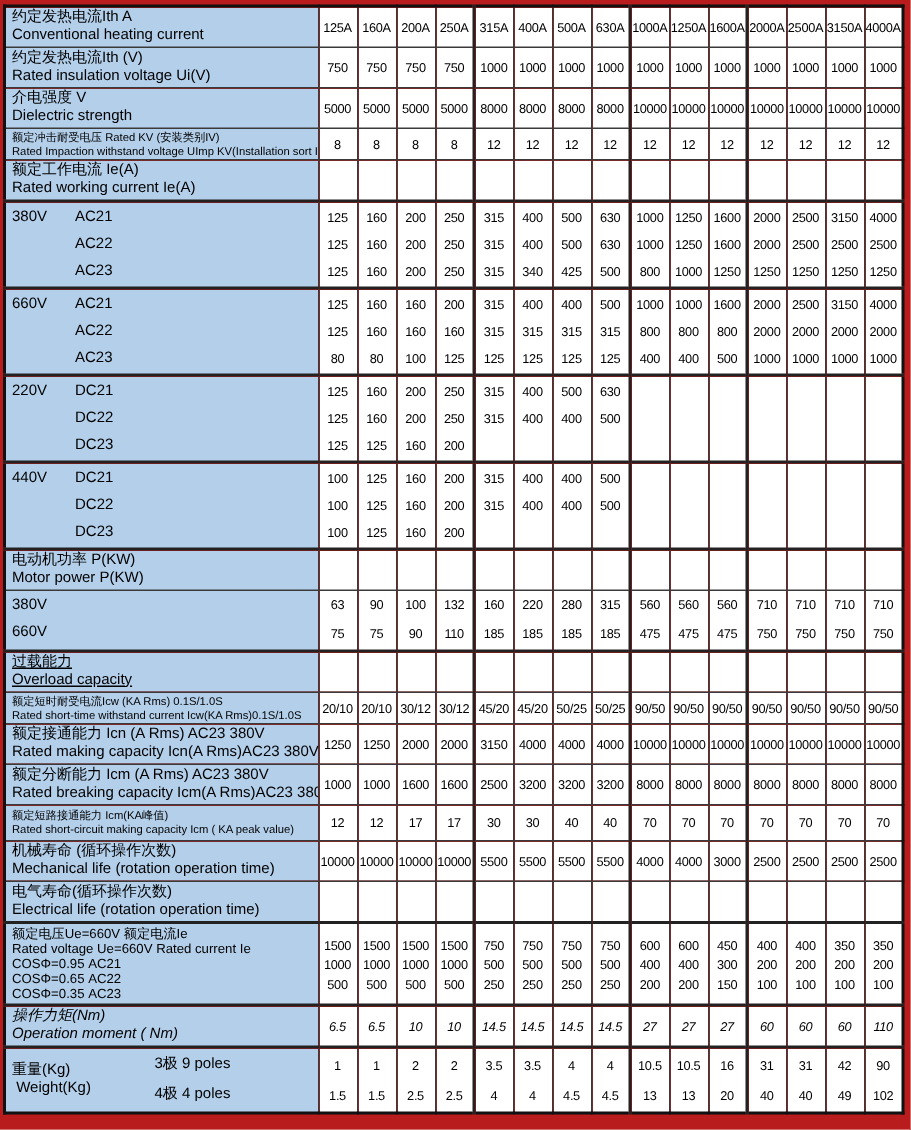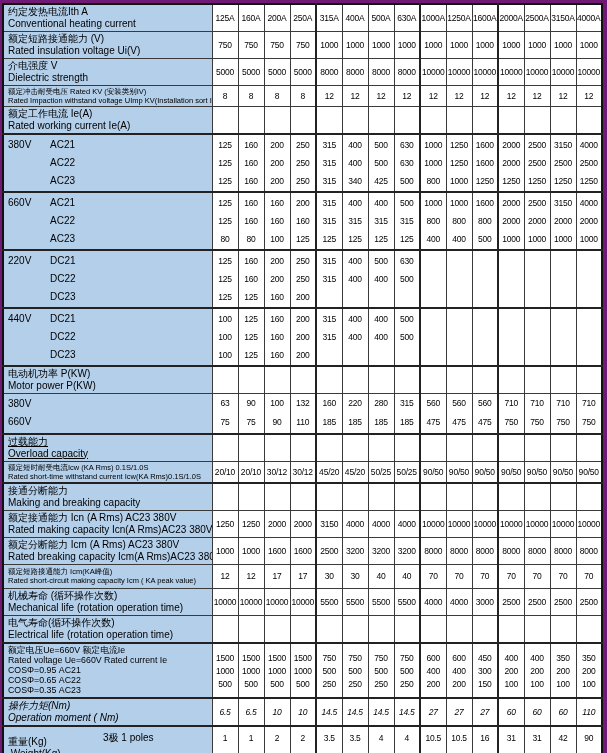--- a/index.html
+++ b/index.html
@@ -1,16 +1,16 @@
 <!DOCTYPE html>
 <html><head>
 <meta charset="utf-8">
 <style>
   html,body{margin:0;padding:0;background:#ffffff;}
-  .wrap{width:607px;height:753px;box-sizing:border-box;padding:3px 4px 3px 2px;background:#701a75;font-family:"Liberation Sans",sans-serif;color:#000;}
+  .wrap{width:607px;height:753px;box-sizing:border-box;padding:3px 4px 3px 2px;background:#b91c1c;font-family:"Liberation Sans",sans-serif;color:#000;}
   table.spec{border-collapse:collapse;table-layout:fixed;width:600px;border:2px solid #111;}
   col.c-label{width:209px;}
   col.c-data{width:26px;}
   td{border:1px solid #3a3a3a;padding:0;vertical-align:middle;overflow:hidden;}
   tr.sec td{border-top:2px solid #222;}
   td.gsep{border-left:2px solid #222;}
   td.lbl{background:#b3cfea;text-align:left;padding:1px 2px 1px 4px;vertical-align:middle;}
   td.val{background:#fff;text-align:center;font-size:8.5px;letter-spacing:-0.2px;line-height:10px;}
   .zh{display:block;font-size:10px;line-height:12px;white-space:nowrap;}
   .en{display:block;font-size:10px;line-height:12px;white-space:nowrap;}
@@ -68,21 +68,21 @@
           <td class="val gsep">1000A</td>
           <td class="val">1250A</td>
           <td class="val">1600A</td>
           <td class="val gsep">2000A</td>
           <td class="val">2500A</td>
           <td class="val">3150A</td>
           <td class="val">4000A</td>
         </tr>
         <tr style="height: 26px;">
           <td class="lbl">
-            <span class="zh">额定短路接通能力 (V)</span>
+            <span class="zh">约定发热电流Ith (V)</span>
             <span class="en">Rated insulation voltage  Ui(V)</span>
           </td>
           <td class="val">750</td>
           <td class="val">750</td>
           <td class="val">750</td>
           <td class="val">750</td>
           <td class="val gsep">1000</td>
           <td class="val">1000</td>
           <td class="val">1000</td>
           <td class="val">1000</td>
@@ -767,41 +767,20 @@
           <td class="val">50/25</td>
           <td class="val">50/25</td>
           <td class="val gsep">90/50</td>
           <td class="val">90/50</td>
           <td class="val">90/50</td>
           <td class="val gsep">90/50</td>
           <td class="val">90/50</td>
           <td class="val">90/50</td>
           <td class="val">90/50</td>
         </tr>
-        <tr class="sec " style="height: 24px;">
-          <td class="lbl">
-            <span class="zh">接通分断能力</span>
-            <span class="en">Making and breaking capacity</span>
-          </td>
-          <td class="val"></td>
-          <td class="val"></td>
-          <td class="val"></td>
-          <td class="val"></td>
-          <td class="val gsep"></td>
-          <td class="val"></td>
-          <td class="val"></td>
-          <td class="val"></td>
-          <td class="val gsep"></td>
-          <td class="val"></td>
-          <td class="val"></td>
-          <td class="val gsep"></td>
-          <td class="val"></td>
-          <td class="val"></td>
-          <td class="val"></td>
-        </tr>
         <tr style="height: 25px;">
           <td class="lbl">
             <span class="zh">额定接通能力 Icn (A Rms) AC23   380V</span>
             <span class="en">Rated making capacity Icn(A Rms)AC23  380V</span>
           </td>
           <td class="val">1250</td>
           <td class="val">1250</td>
           <td class="val">2000</td>
           <td class="val">2000</td>
           <td class="val gsep">3150</td>
@@ -1038,21 +1017,21 @@
           <td class="val">110</td>
         </tr>
         <tr class="sec " style="height: 42px;">
           <td class="lbl">
             <div class="wflex">
               <div class="wleft">
                 <div class="zh">重量(Kg)</div>
                 <div class="en">&nbsp;Weight(Kg)</div>
               </div>
               <div class="wsubs">
-                <div>3极  1 poles</div>
+                <div>3极  9 poles</div>
                 <div>4极  4 poles</div>
               </div>
             </div>
           </td>
           <td class="val">
             <div class="stk4">
               <div>1</div>
               <div>1.5</div>
             </div>
           </td>

